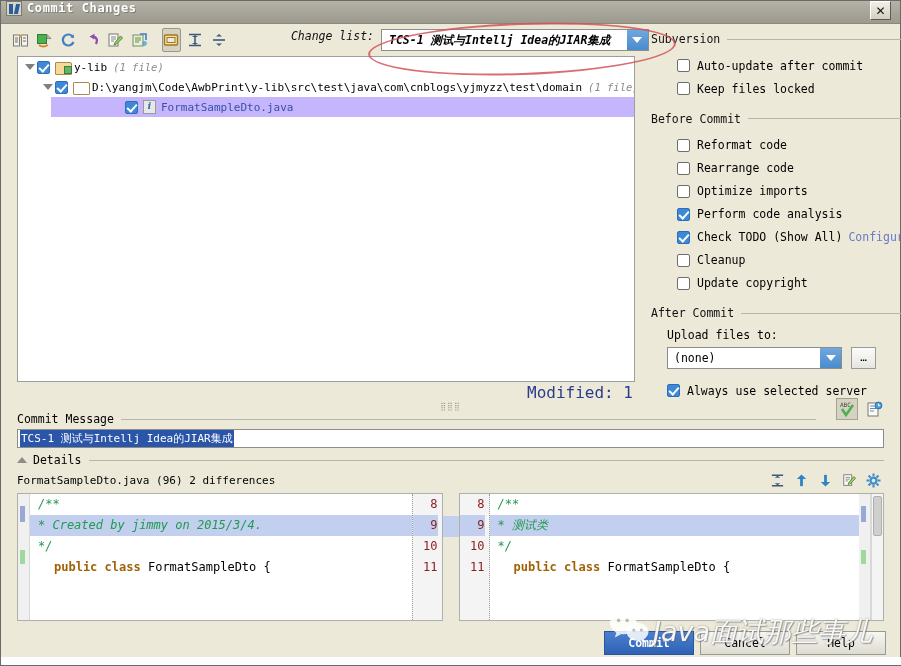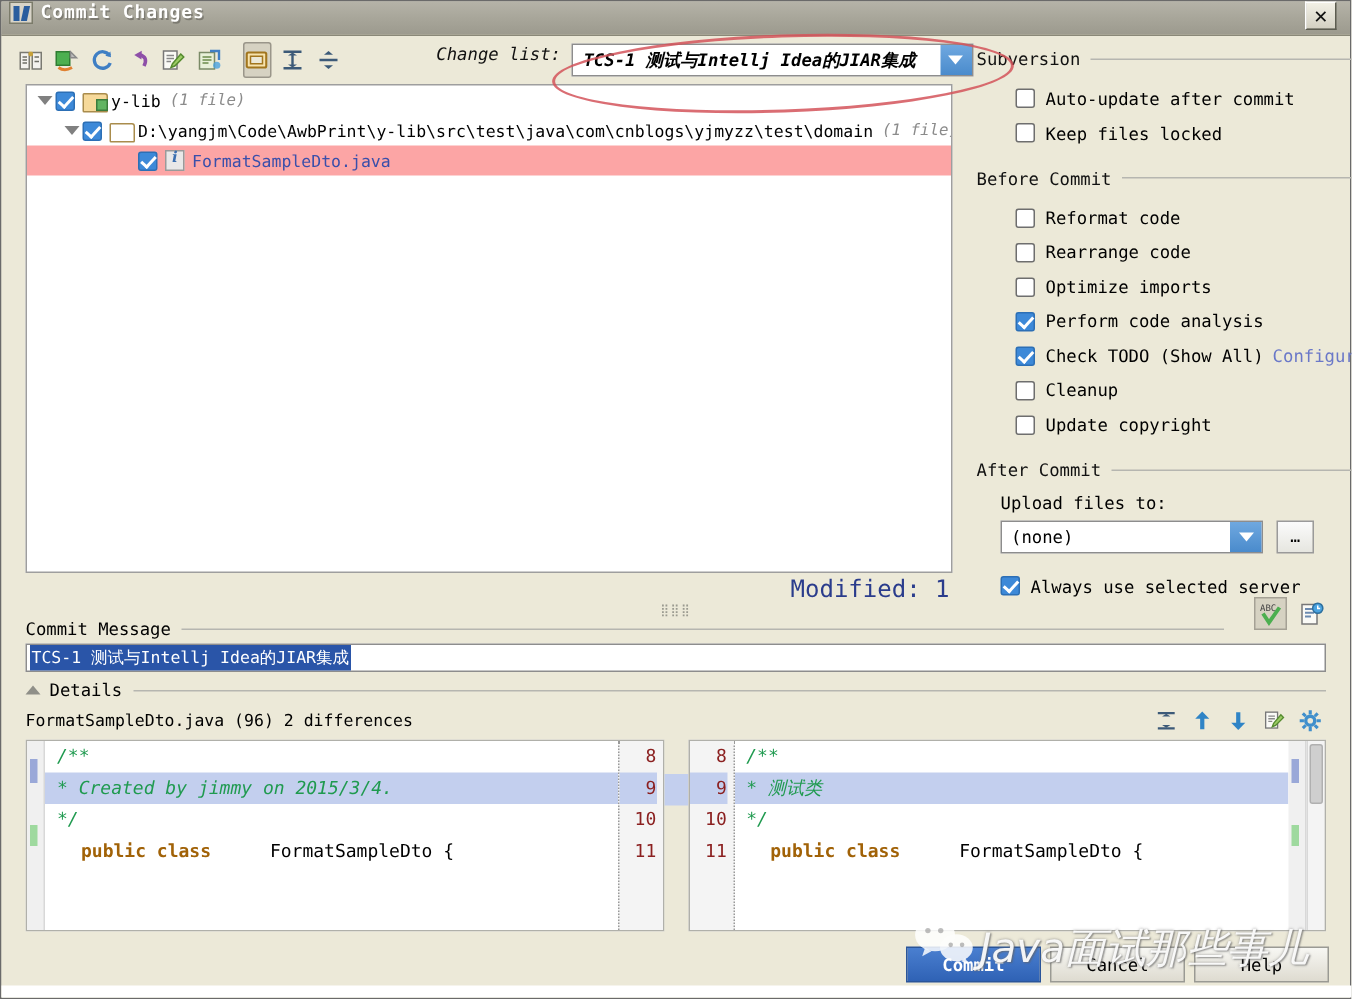--- a/index.html
+++ b/index.html
@@ -160,21 +160,21 @@
     position: relative;
   }
   .tree-row {
     height: 20px;
     display: flex; align-items: center;
     padding-left: 4px;
     white-space: nowrap;
     font-size: 11px;
     cursor: pointer;
   }
-  .tree-row.sel { background: #fca5a5; }
+  .tree-row.sel { background: #c4b5fd; margin-left: 33px; }
   .twisty {
     width: 15px; flex: 0 0 15px;
     display: flex; align-items: center; justify-content: center;
   }
   .twisty .tri {
     width: 0; height: 0;
     border-left: 5px solid transparent;
     border-right: 5px solid transparent;
     border-top: 6px solid #808080;
   }
@@ -453,21 +453,21 @@
   .dline.hl { background: #c3cfee; }
   .dnum {
     height: 21px; line-height: 21px;
     font-family: "DejaVu Sans Mono", "Liberation Mono", monospace;
     font-size: 12px;
     color: #8b2020;
   }
   .dnum.hl { background: #c3cfee; }
   .c-comment { color: #1f9a4f; font-style: italic; }
   .c-kw { color: #a16207; font-weight: bold; padding-left: 16px; }
-  .c-plain { color: #000; margin-left: 32px; }
+  .c-plain { color: #000; }
   .mid-gap {
     width: 16px; flex: 0 0 16px;
     background: #ece9d8;
     position: relative;
   }
   .mid-gap .connector {
     position: absolute; left: 0; right: 0;
     height: 21px;
     background: #c3cfee;
   }

